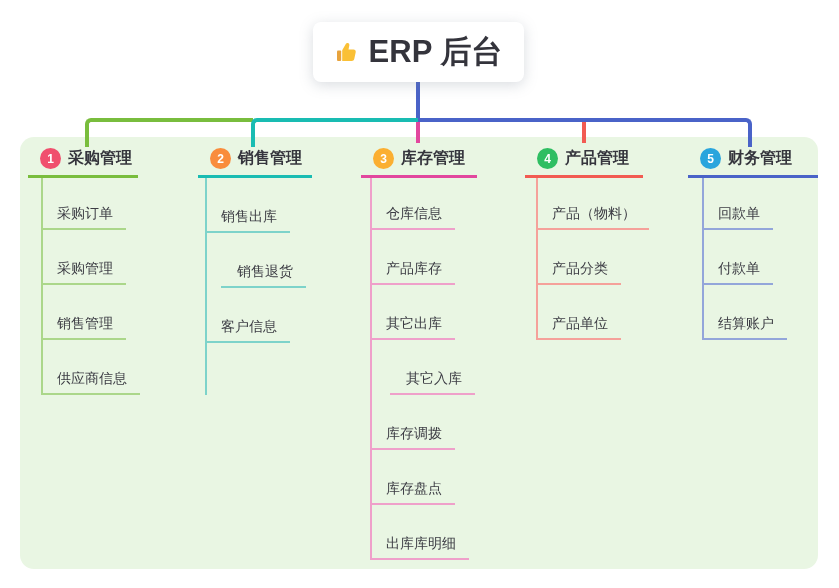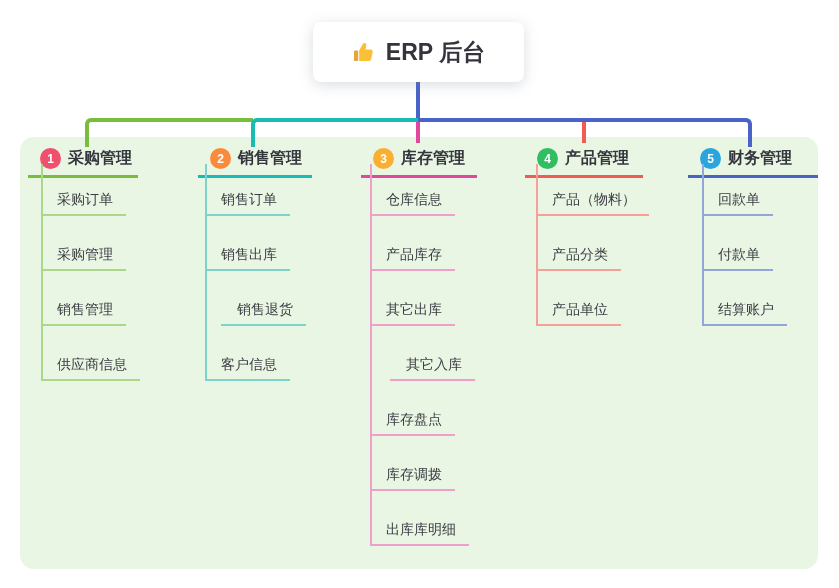--- a/index.html
+++ b/index.html
@@ -11,31 +11,31 @@
   .panel{
     position:absolute;left:20px;top:137px;width:798px;height:432px;
     background:#e9f6e3;border-radius:14px;
   }
   .root-node{
     position:absolute;left:313px;top:22px;width:211px;height:60px;
     background:#ffffff;border-radius:8px;
     box-shadow:0 3px 14px rgba(120,130,145,.28);
     display:flex;align-items:center;justify-content:center;gap:10px;
   }
-  .root-label{font-size:23px;font-weight:600;color:#34343c;}
+  .root-label{font-size:31px;font-weight:600;color:#34343c;}
   .conn-v{position:absolute;width:4px;}
   .conn-L{position:absolute;height:25px;border-style:solid;border-width:0;background:transparent;}
   .branch-underline{position:absolute;top:175px;height:3px;}
   .branch-header{position:absolute;top:148px;display:flex;align-items:center;gap:7px;}
   .badge{
     width:21px;height:21px;border-radius:50%;color:#fff;
     font-size:12px;font-weight:700;display:flex;align-items:center;justify-content:center;
   }
   .branch-title{font-size:16px;font-weight:700;color:#35353d;white-space:nowrap;}
-  .children{position:absolute;top:164px;}
+  .children{position:absolute;top:178px;}
   .spine{position:absolute;left:0;top:0;width:2px;}
   .child{
     position:relative;display:flex;align-items:flex-end;
     width:max-content;box-sizing:border-box;
     padding:0 13px 5px 16px;border-bottom-width:2px;border-bottom-style:solid;
     font-size:14px;color:#3c3c44;white-space:nowrap;
   }
   .child.first{height:52px;}
   .child.rest{height:55px;}
 </style>
@@ -77,38 +77,37 @@
         <div class="child rest" style="border-bottom-color: rgb(171, 215, 138);">销售管理</div>
         <div class="child rest" style="border-bottom-color: rgb(171, 215, 138);">供应商信息</div>
       </div>
       <div class="branch-header" style="left: 210px;">
         <div class="badge" style="background: rgb(249, 140, 60);">2</div>
         <div class="branch-title">销售管理</div>
       </div>
       <div class="branch-underline" style="left: 198px; width: 114px; background: rgb(25, 188, 178);"></div>
       <div class="children" style="left: 205px;">
         <div class="spine" style="height: 217px; background: rgb(125, 211, 202);"></div>
-        <div class="child first" style="border-bottom-color: rgb(125, 211, 202);">销售订单</div>
         <div class="child rest" style="border-bottom-color: rgb(125, 211, 202);">销售出库</div>
         <div class="child rest" style="border-bottom-color: rgb(125, 211, 202); margin-left: 16px;">销售退货</div>
         <div class="child rest" style="border-bottom-color: rgb(125, 211, 202);">客户信息</div>
       </div>
       <div class="branch-header" style="left: 373px;">
         <div class="badge" style="background: rgb(251, 175, 49);">3</div>
         <div class="branch-title">库存管理</div>
       </div>
       <div class="branch-underline" style="left: 361px; width: 116px; background: rgb(226, 71, 158);"></div>
       <div class="children" style="left: 370px;">
         <div class="spine" style="height: 382px; background: rgb(239, 160, 202);"></div>
         <div class="child first" style="border-bottom-color: rgb(239, 160, 202);">仓库信息</div>
         <div class="child rest" style="border-bottom-color: rgb(239, 160, 202);">产品库存</div>
         <div class="child rest" style="border-bottom-color: rgb(239, 160, 202);">其它出库</div>
         <div class="child rest" style="border-bottom-color: rgb(239, 160, 202); margin-left: 20px;">其它入库</div>
+        <div class="child rest" style="border-bottom-color: rgb(239, 160, 202);">库存调拨</div>
         <div class="child rest" style="border-bottom-color: rgb(239, 160, 202);">库存盘点</div>
-        <div class="child rest" style="border-bottom-color: rgb(239, 160, 202);">库存调拨</div>
         <div class="child rest" style="border-bottom-color: rgb(239, 160, 202);">出库库明细</div>
       </div>
       <div class="branch-header" style="left: 537px;">
         <div class="badge" style="background: rgb(47, 190, 98);">4</div>
         <div class="branch-title">产品管理</div>
       </div>
       <div class="branch-underline" style="left: 525px; width: 118px; background: rgb(242, 91, 82);"></div>
       <div class="children" style="left: 536px;">
         <div class="spine" style="height: 162px; background: rgb(245, 161, 154);"></div>
         <div class="child first" style="border-bottom-color: rgb(245, 161, 154);">产品（物料）</div>

